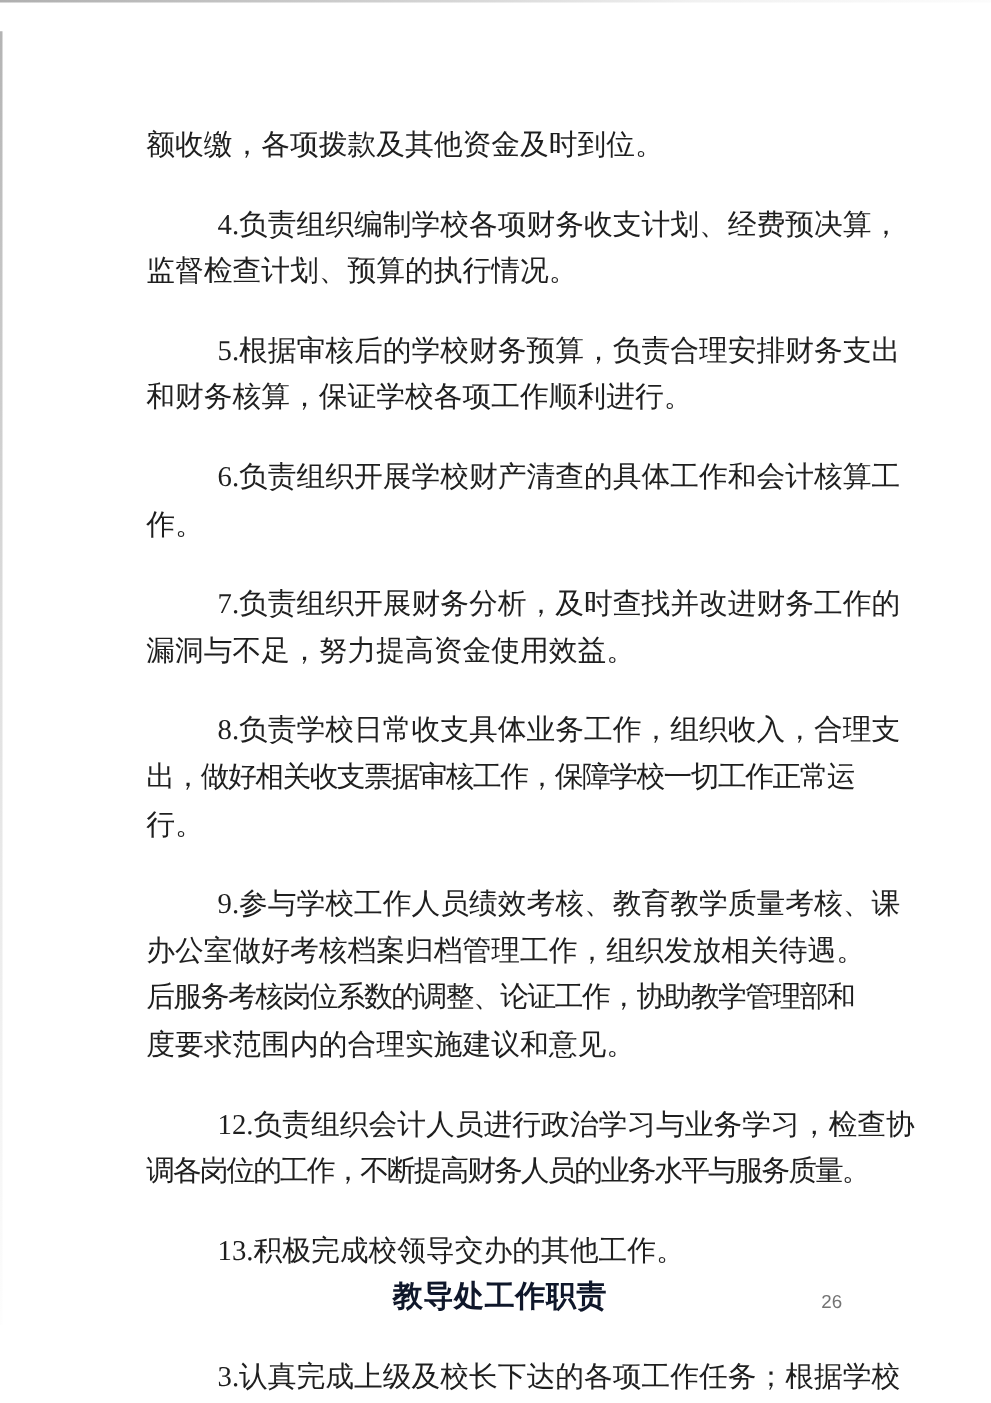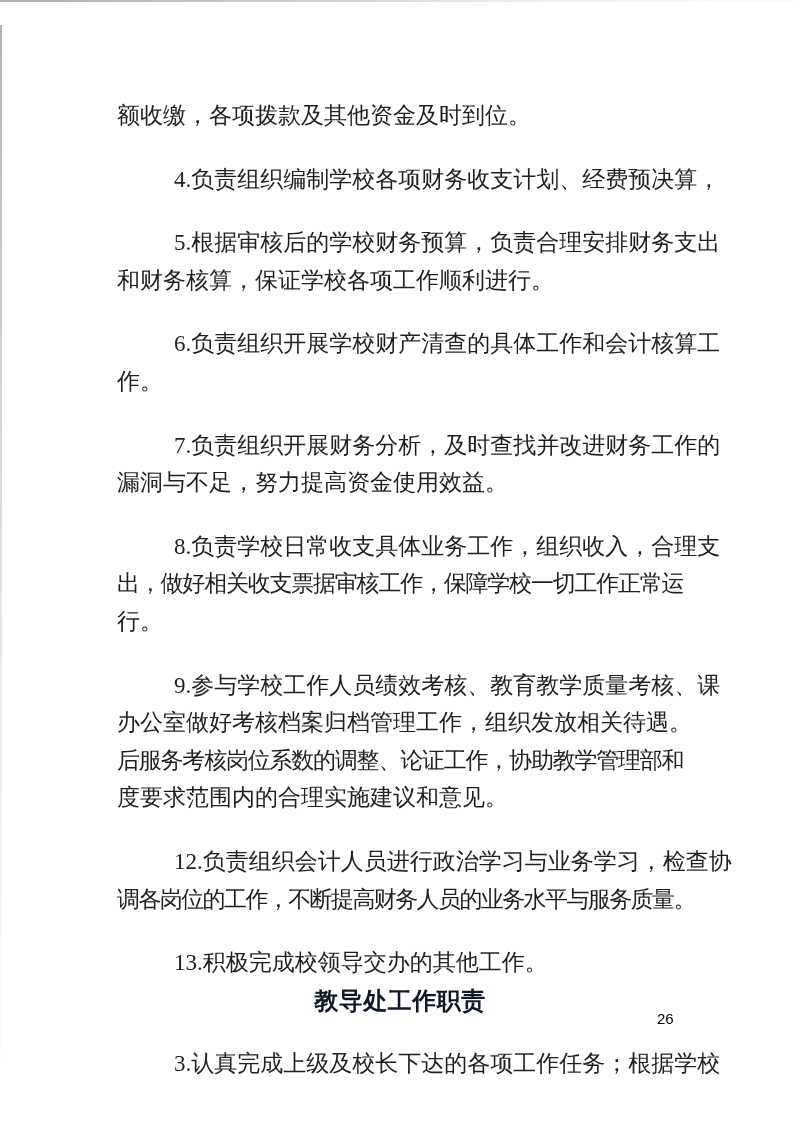--- a/index.html
+++ b/index.html
@@ -51,36 +51,37 @@
   .heading {
     font-family: "Liberation Sans", "DejaVu Sans", sans-serif;
     font-weight: bold;
     text-align: center;
     font-size: 24px;
     letter-spacing: 0.5px;
     color: #0f172a;
   }
   .page-number {
     position: absolute;
-    left: 657px; top: 1010px;
+    left: 657px; top: 1033px;
     font-size: 15px;
     font-family: "Liberation Sans", "DejaVu Sans", sans-serif;
-    color: #000000;
+    color: #737373;
   }
 </style>
 </head>
 <body>
 
 <div class="page">
   <div class="edge-top"></div>
   <div class="edge-left"></div>
 
   <div class="text-block">
     <div class="ln">额收缴，各项拨款及其他资金及时到位。</div>
     <div class="ln indent stretch">4.负责组织编制学校各项财务收支计划、经费预决算，</div>
+    <div class="ln">监督检查计划、预算的执行情况。</div>
     <div class="ln indent stretch">5.根据审核后的学校财务预算，负责合理安排财务支出</div>
     <div class="ln">和财务核算，保证学校各项工作顺利进行。</div>
     <div class="ln indent stretch">6.负责组织开展学校财产清查的具体工作和会计核算工</div>
     <div class="ln">作。</div>
     <div class="ln indent stretch">7.负责组织开展财务分析，及时查找并改进财务工作的</div>
     <div class="ln">漏洞与不足，努力提高资金使用效益。</div>
     <div class="ln indent stretch">8.负责学校日常收支具体业务工作，组织收入，合理支</div>
     <div class="ln stretch squeeze">出，做好相关收支票据审核工作，保障学校一切工作正常运</div>
     <div class="ln">行。</div>
     <div class="ln indent stretch">9.参与学校工作人员绩效考核、教育教学质量考核、课</div>

